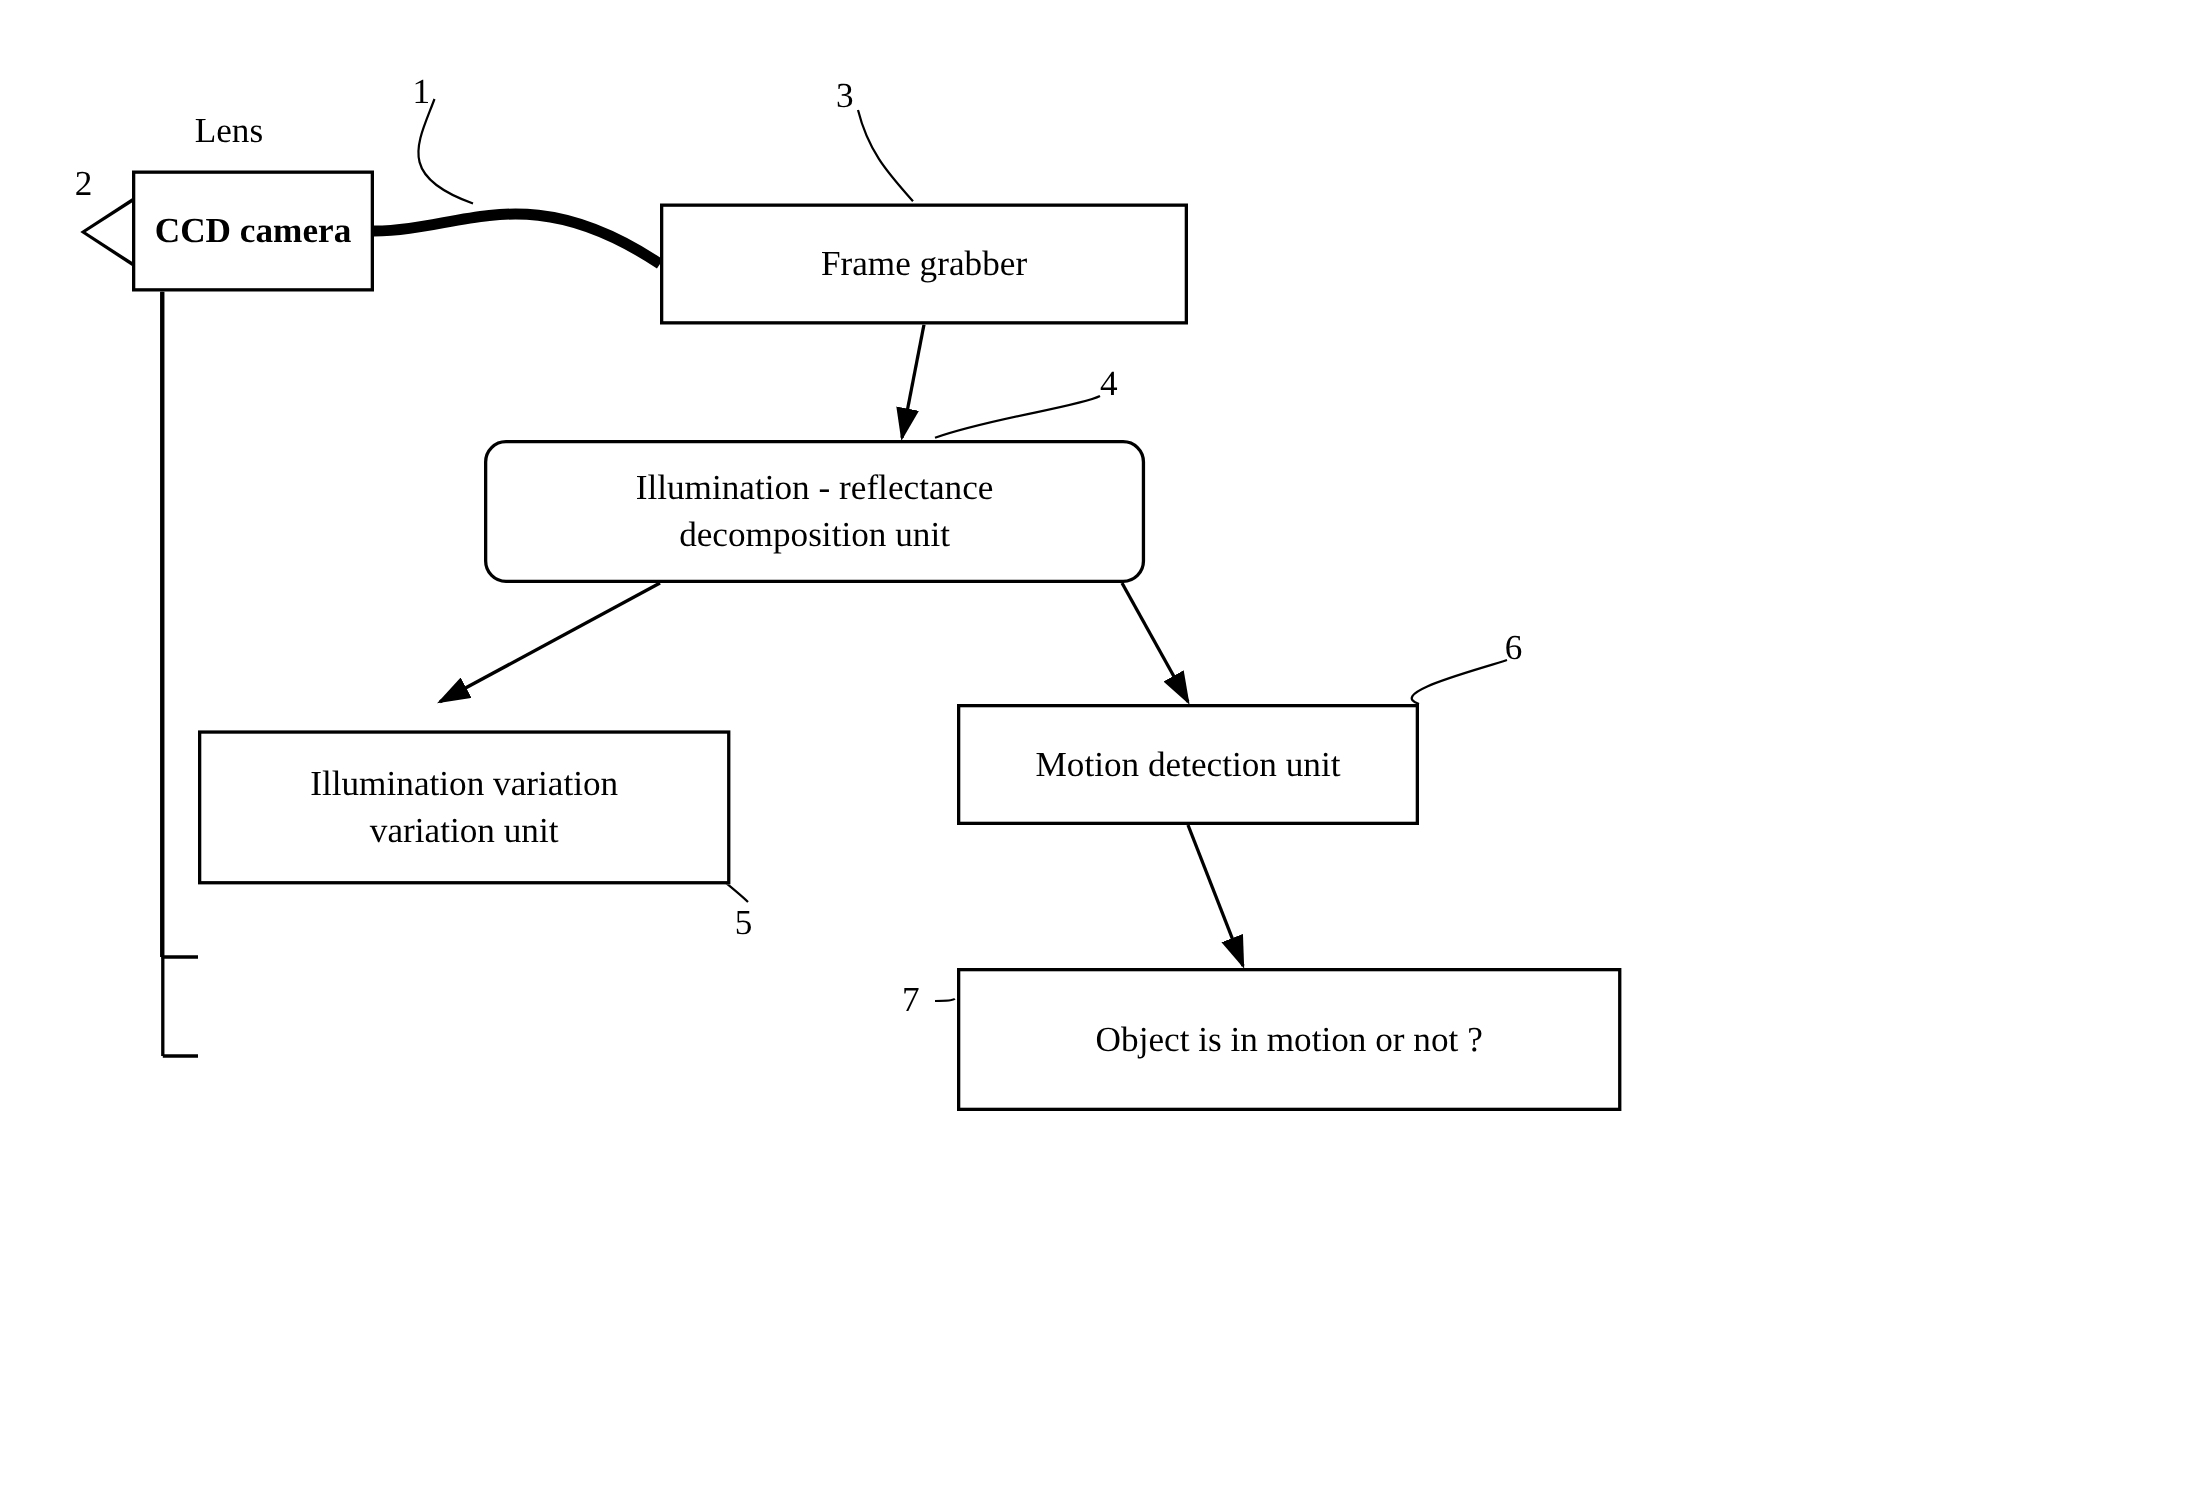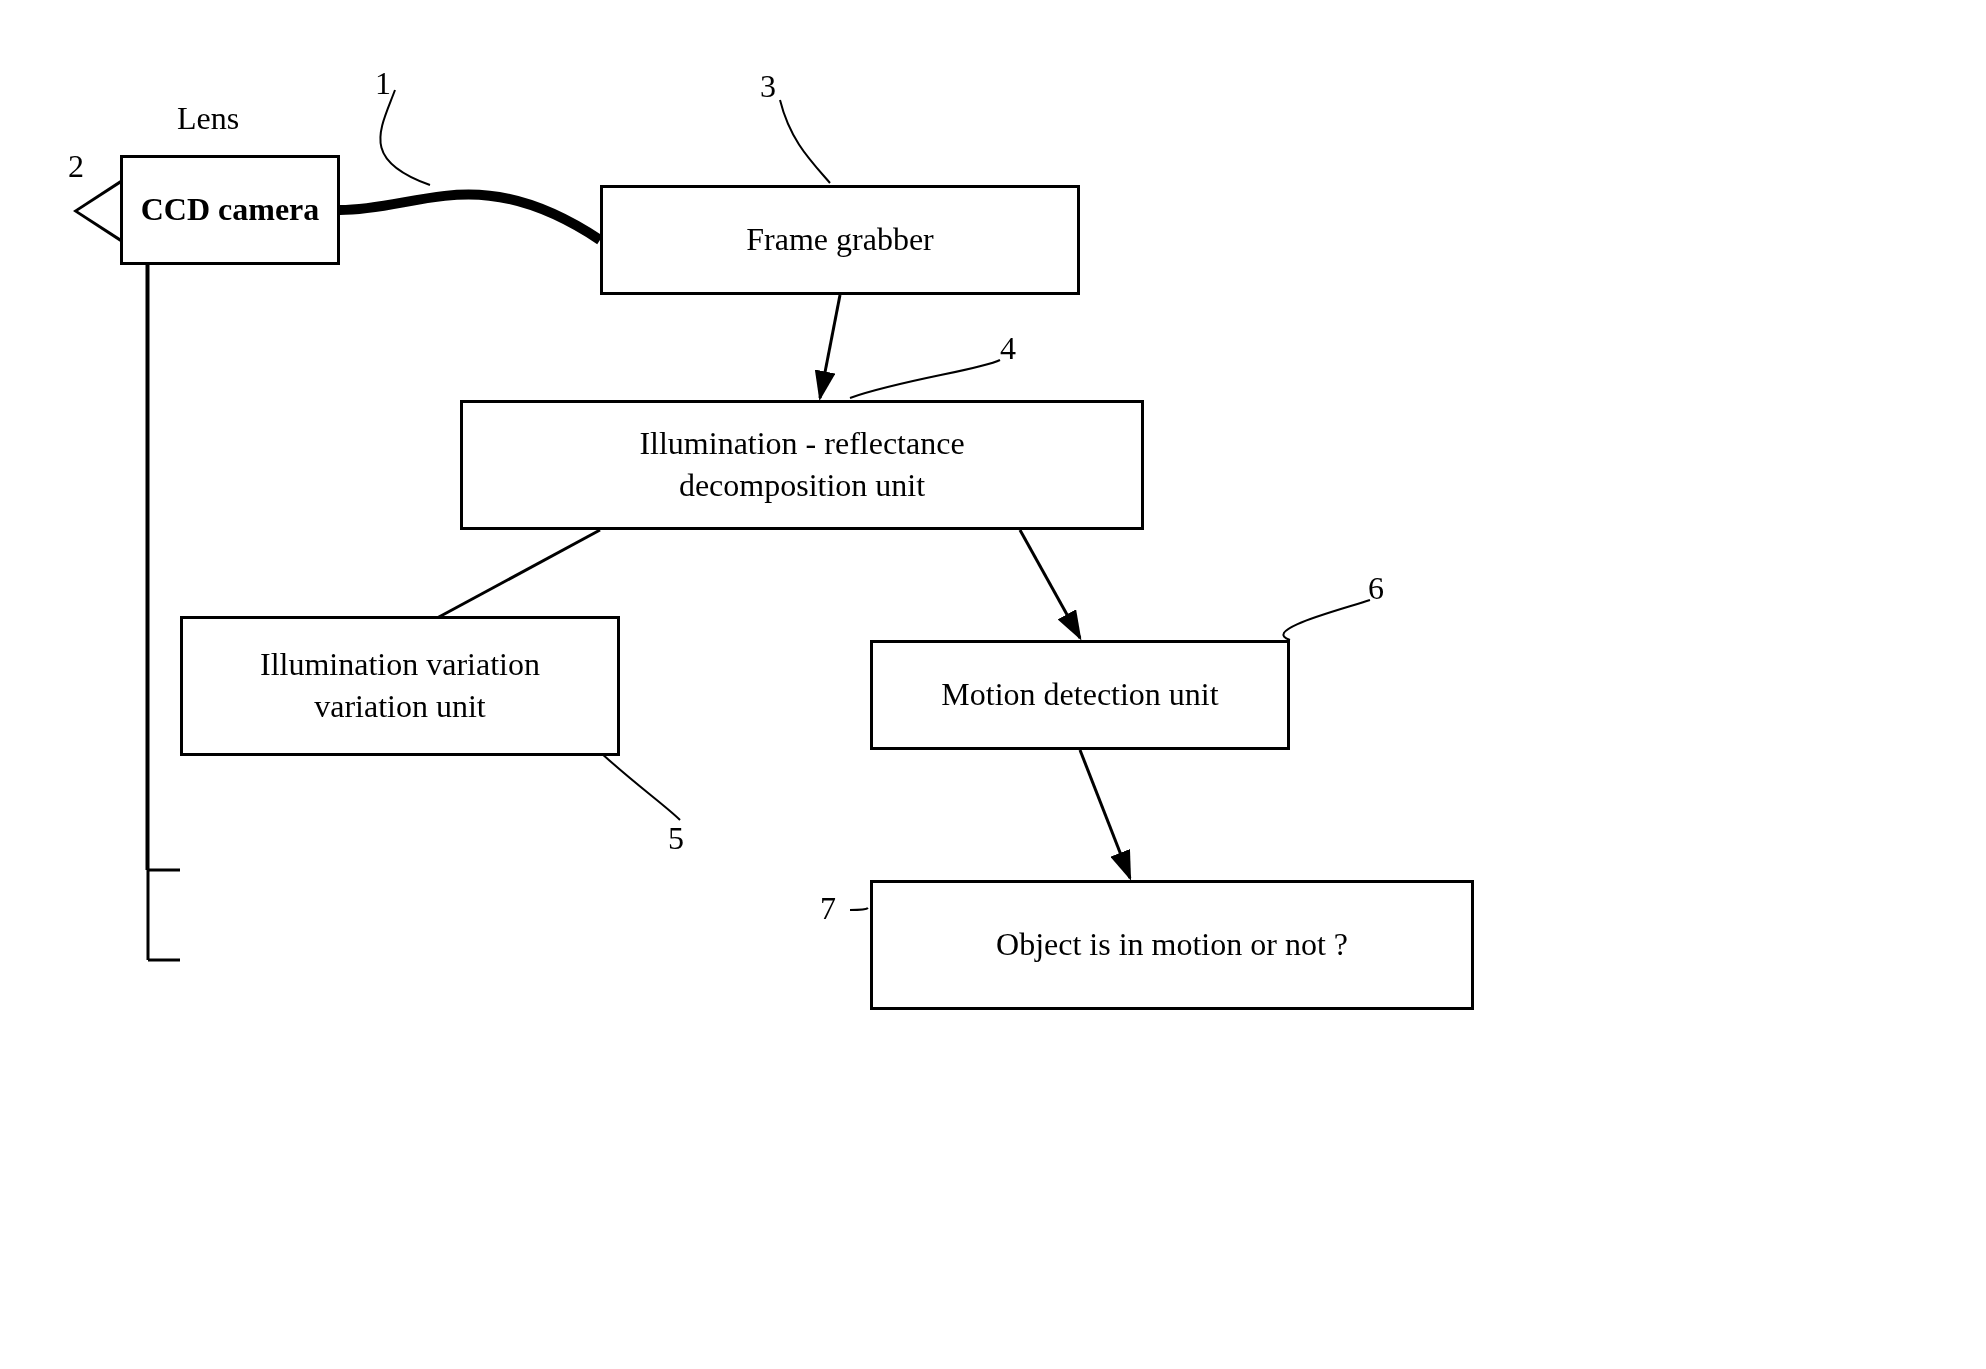--- a/index.html
+++ b/index.html
@@ -44,31 +44,32 @@
     
     .box-frame-grabber {
       left: 600px;
       top: 185px;
       width: 480px;
       height: 110px;
     }
 
     
     .box-decomp {
-      left: 460px;
+      left: 440px;
       top: 400px;
-      width: 684px;
+      width: 601px;
       height: 130px;
+      border-radius: 20px;
     }
 
     
     .box-illum {
       left: 180px;
-      top: 616px;
-      width: 440px;
+      top: 664px;
+      width: 484px;
       height: 140px;
     }
 
     
     .box-motion {
       left: 870px;
       top: 640px;
       width: 420px;
       height: 110px;
     }

